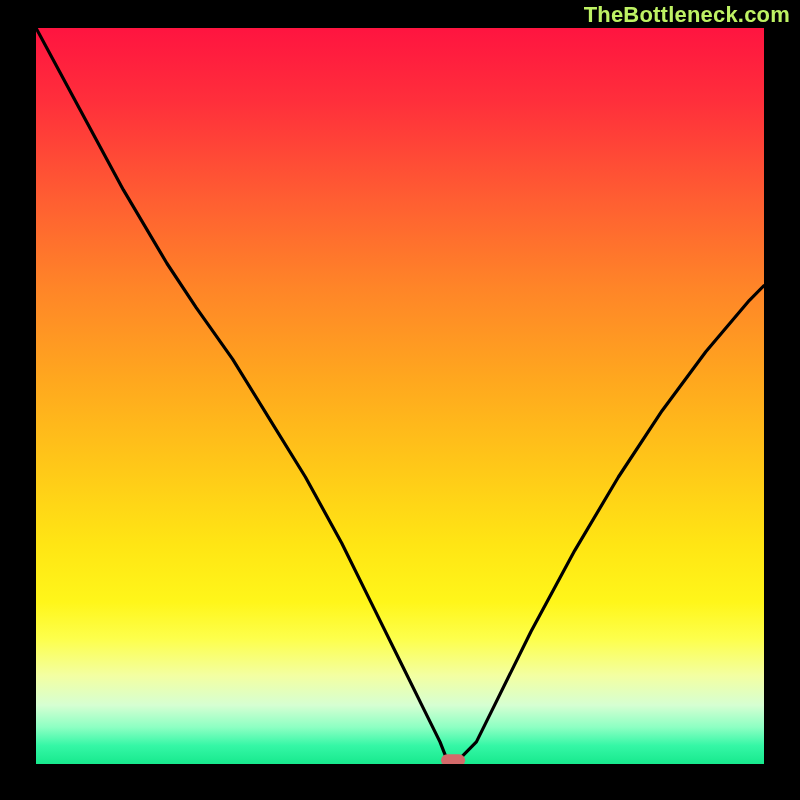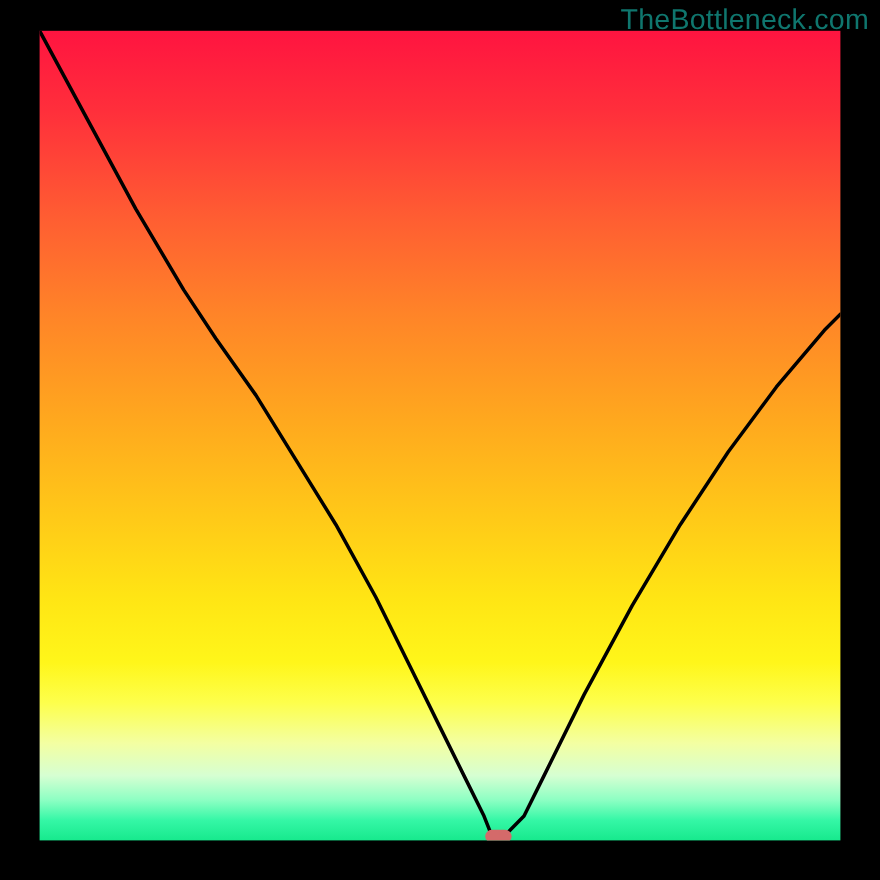--- a/index.html
+++ b/index.html
@@ -14,23 +14,23 @@
   .frame {
     position: relative;
     width: 800px;
     height: 800px;
     background: #000;
   }
   .watermark {
     position: absolute;
     top: 2px;
     right: 10px;
-    color: #0f766e;
-    font-size: 26px;
-    font-weight: 400;
+    color: #bef264;
+    font-size: 22px;
+    font-weight: 700;
     letter-spacing: 0.2px;
     z-index: 5;
   }
   .plot {
     position: absolute;
     left: 36px;
     top: 28px;
     width: 728px;
     height: 736px;
   }

